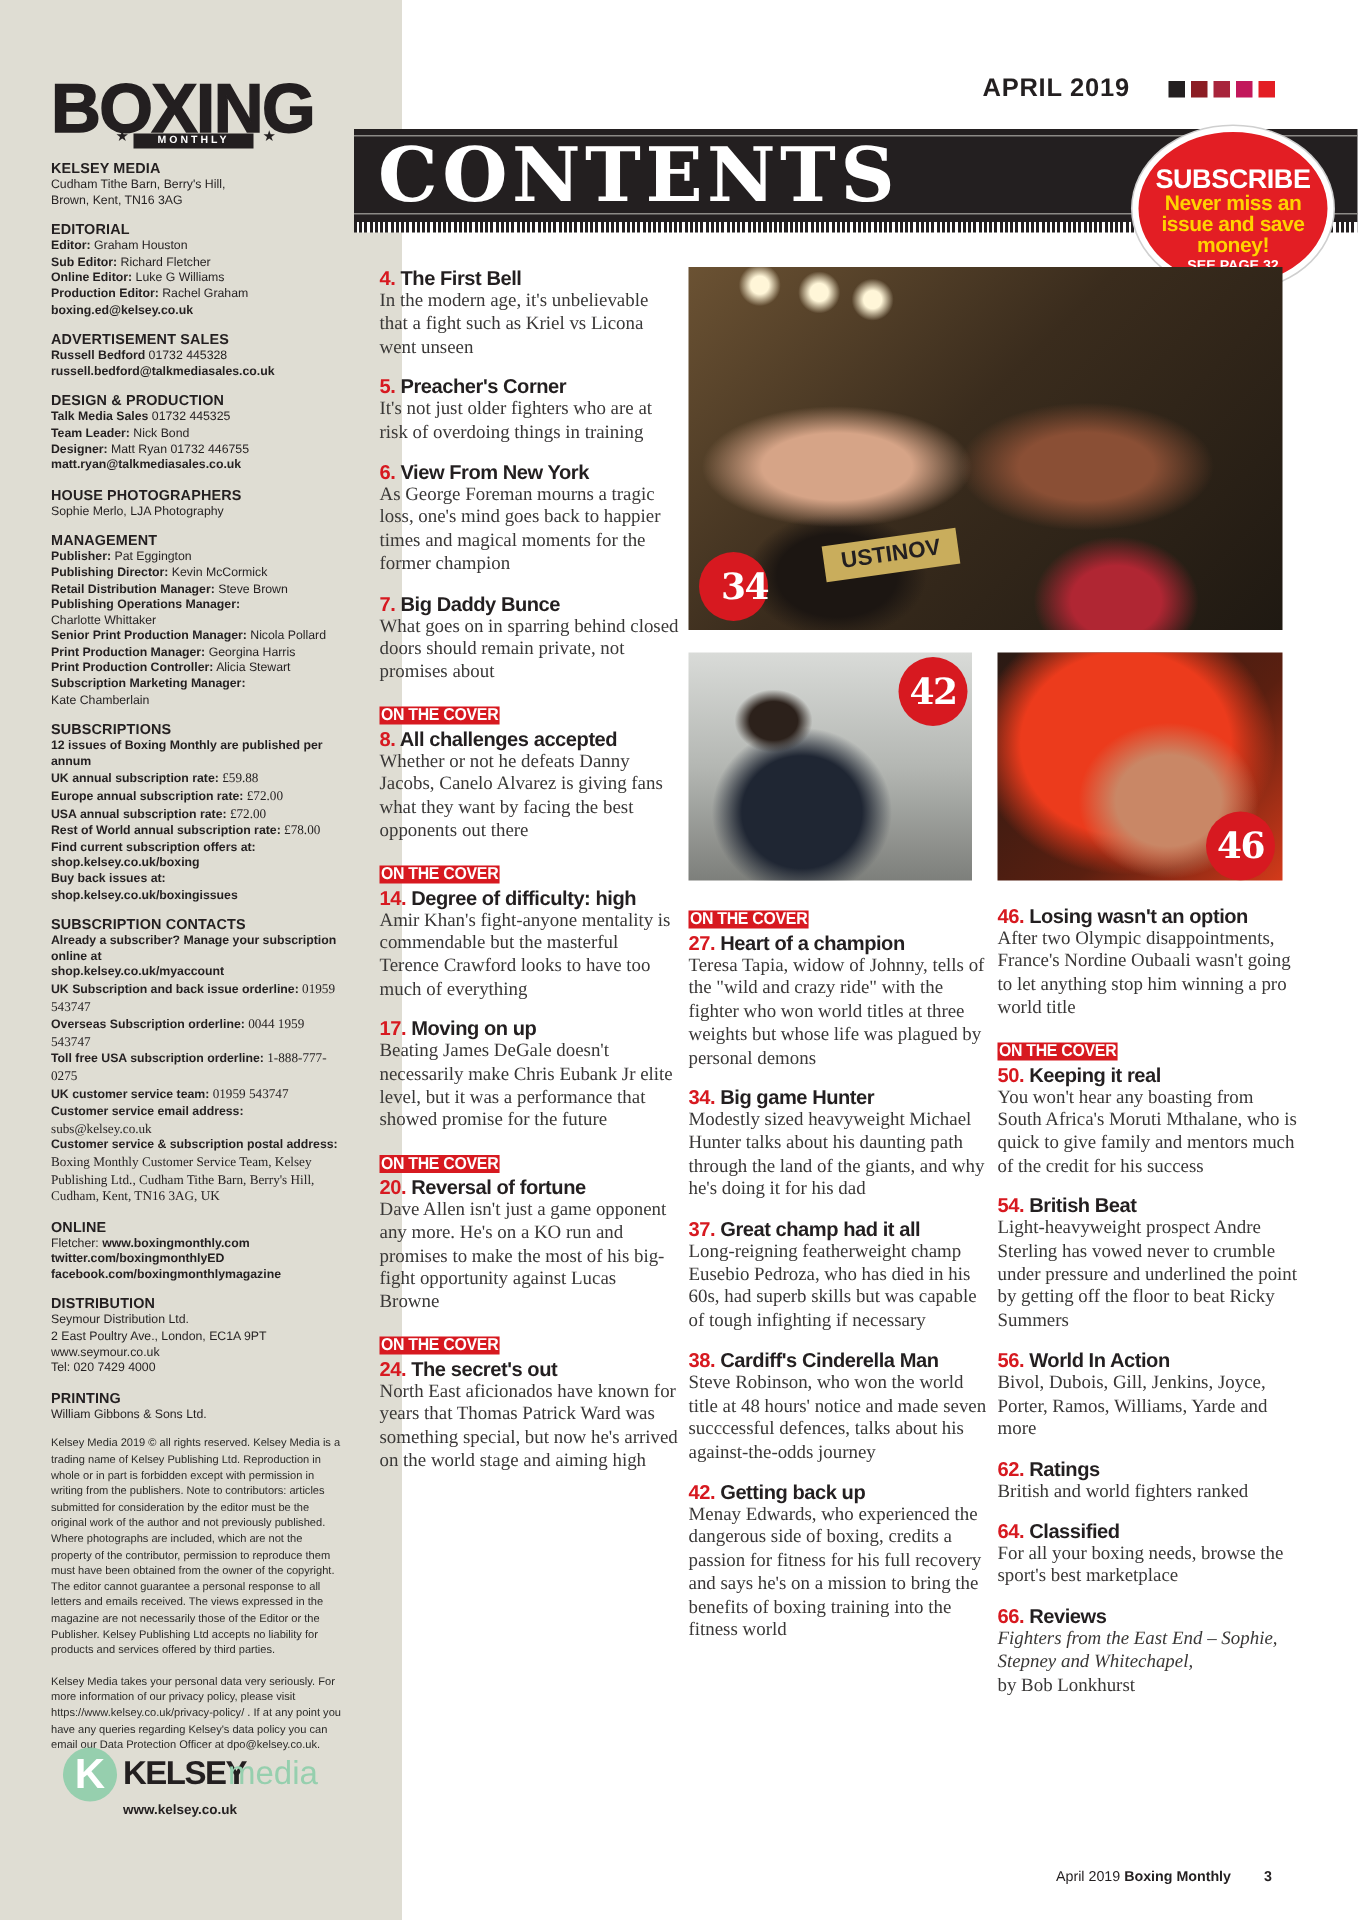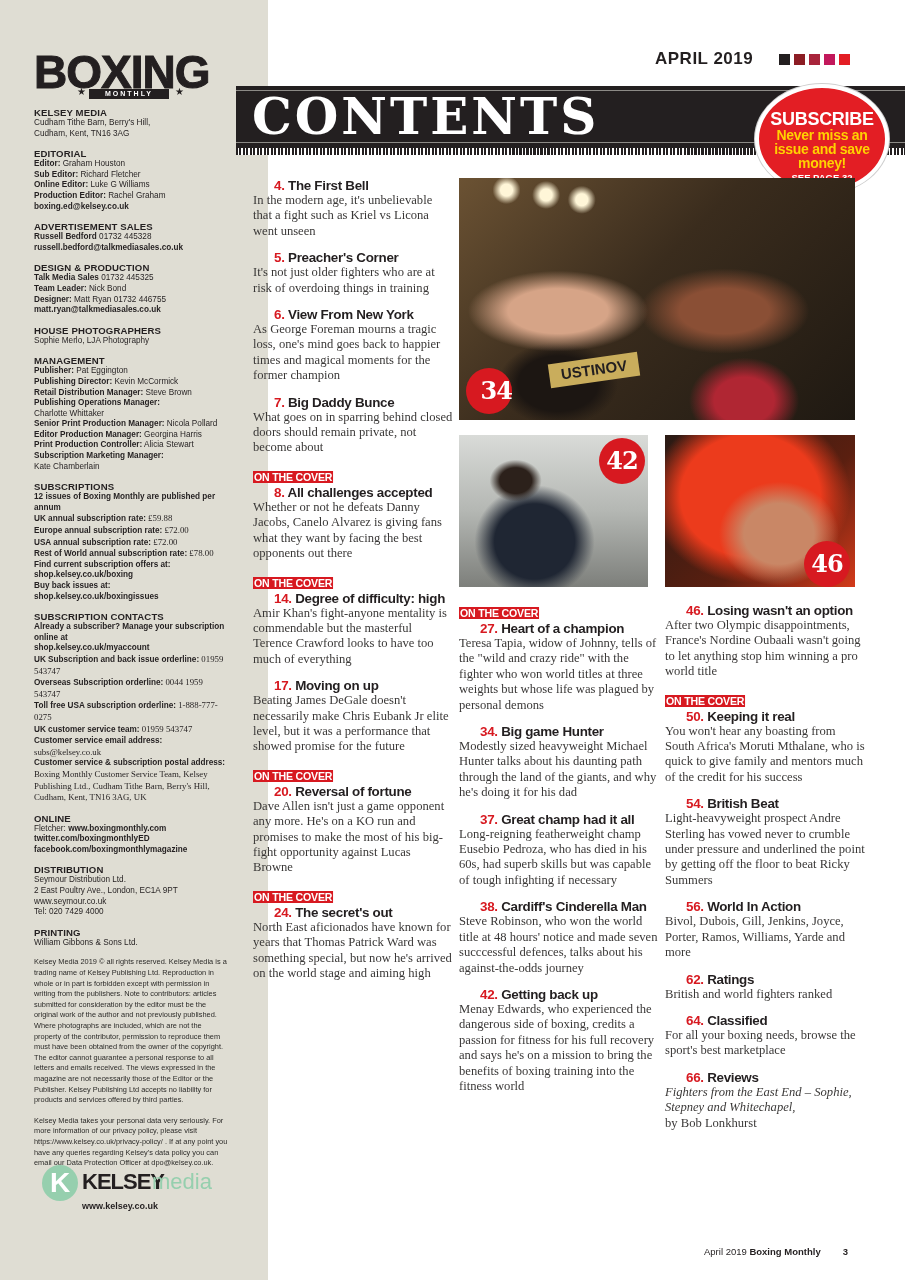--- a/index.html
+++ b/index.html
@@ -93,21 +93,21 @@
   .col-3 { left: 665px; top: 603px; width: 200px; }
 
   .entry { margin-bottom: 11px; }
   .cover-tag {
     display: inline-block; background: #d71920; color: #fff; font-family: "Liberation Sans", sans-serif;
     font-weight: 700; font-size: 11.5px; line-height: 12px; padding: 0 1px; letter-spacing: -0.2px;
     transform: scaleX(0.92); transform-origin: left;
   }
   .entry-head {
     font-family: "Liberation Sans", sans-serif; font-weight: 700; font-size: 13.4px; line-height: 15px;
-    color: #231f20; letter-spacing: -0.3px; margin-left: 21px;
+    color: #231f20; letter-spacing: -0.3px;
   }
   .entry-head .pg { color: #d71920; }
   .entry-desc { font-family: "Liberation Serif", serif; font-size: 12.6px; line-height: 15.4px; color: #3a3837; }
   .entry-desc.it { font-style: italic; }
 
   
   .photo { position: absolute; overflow: hidden; }
   .photo-34 {
     left: 459px; top: 178px; width: 396px; height: 242px;
     background:
@@ -162,21 +162,21 @@
     <div class="logo-word">BOXING</div>
     <span class="logo-star l">★</span>
     <div class="logo-sub">MONTHLY</div>
     <span class="logo-star r">★</span>
   </div>
 
   <div class="side-content" id="side-content">
       <div class="side-section">
         <div class="side-h">KELSEY MEDIA</div>
         <span class="side-line"><span class="v">Cudham Tithe Barn, Berry's Hill,</span></span>
-        <span class="side-line"><span class="v">Cudham, Kent, TN16 3AG</span></span>
+        <span class="side-line"><span class="v">Brown, Kent, TN16 3AG</span></span>
       </div>
       <div class="side-section">
         <div class="side-h">EDITORIAL</div>
         <span class="side-line"><b>Editor:</b><span class="v"> Graham Houston</span></span>
         <span class="side-line"><b>Sub Editor:</b><span class="v"> Richard Fletcher</span></span>
         <span class="side-line"><b>Online Editor:</b><span class="v"> Luke G Williams</span></span>
         <span class="side-line"><b>Production Editor:</b><span class="v"> Rachel Graham</span></span>
         <span class="side-line it"><span>boxing.ed@kelsey.co.uk</span></span>
       </div>
       <div class="side-section">
@@ -196,21 +196,21 @@
         <span class="side-line"><span class="v">Sophie Merlo, LJA Photography</span></span>
       </div>
       <div class="side-section">
         <div class="side-h">MANAGEMENT</div>
         <span class="side-line"><b>Publisher:</b><span class="v"> Pat Eggington</span></span>
         <span class="side-line"><b>Publishing Director:</b><span class="v"> Kevin McCormick</span></span>
         <span class="side-line"><b>Retail Distribution Manager:</b><span class="v"> Steve Brown</span></span>
         <span class="side-line"><b>Publishing Operations Manager:</b></span>
         <span class="side-line"><span class="v">Charlotte Whittaker</span></span>
         <span class="side-line"><b>Senior Print Production Manager:</b><span class="v"> Nicola Pollard</span></span>
-        <span class="side-line"><b>Editor Production Manager:</b><span class="v"> Georgina Harris</span></span>
+        <span class="side-line"><b>Print Production Manager:</b><span class="v"> Georgina Harris</span></span>
         <span class="side-line"><b>Print Production Controller:</b><span class="v"> Alicia Stewart</span></span>
         <span class="side-line"><b>Subscription Marketing Manager:</b></span>
         <span class="side-line"><span class="v">Kate Chamberlain</span></span>
       </div>
       <div class="side-section">
         <div class="side-h">SUBSCRIPTIONS</div>
         <span class="side-line"><b>12 issues of Boxing Monthly are published per annum</b></span>
         <span class="side-line serif"><b>UK annual subscription rate:</b><span class="v"> £59.88</span></span>
         <span class="side-line serif"><b>Europe annual subscription rate:</b><span class="v"> £72.00</span></span>
         <span class="side-line serif"><b>USA annual subscription rate:</b><span class="v"> £72.00</span></span>
@@ -302,21 +302,21 @@
     <div class="entry">
       <div class="entry-head"><span class="pg">5.</span> <span>Preacher's Corner</span></div>
       <div class="entry-desc">It's not just older fighters who are at risk of overdoing things in training</div>
     </div>
     <div class="entry">
       <div class="entry-head"><span class="pg">6.</span> <span>View From New York</span></div>
       <div class="entry-desc">As George Foreman mourns a tragic loss, one's mind goes back to happier times and magical moments for the former champion</div>
     </div>
     <div class="entry">
       <div class="entry-head"><span class="pg">7.</span> <span>Big Daddy Bunce</span></div>
-      <div class="entry-desc">What goes on in sparring behind closed doors should remain private, not become about</div>
+      <div class="entry-desc">What goes on in sparring behind closed doors should remain private, not promises about</div>
     </div>
     <div class="entry"><div class="cover-tag">ON THE COVER</div><div class="entry-head"><span class="pg">8.</span> <span>All challenges accepted</span></div><div class="entry-desc">Whether or not he defeats Danny Jacobs, Canelo Alvarez is giving fans what they want by facing the best opponents out there</div></div>
     <div class="entry"><div class="cover-tag">ON THE COVER</div><div class="entry-head"><span class="pg">14.</span> <span>Degree of difficulty: high</span></div><div class="entry-desc">Amir Khan's fight-anyone mentality is commendable but the masterful Terence Crawford looks to have too much of everything</div></div>
     <div class="entry">
       <div class="entry-head"><span class="pg">17.</span> <span>Moving on up</span></div>
       <div class="entry-desc">Beating James DeGale doesn't necessarily make Chris Eubank Jr elite level, but it was a performance that showed promise for the future</div>
     </div>
     <div class="entry"><div class="cover-tag">ON THE COVER</div><div class="entry-head"><span class="pg">20.</span> <span>Reversal of fortune</span></div><div class="entry-desc">Dave Allen isn't just a game opponent any more. He's on a KO run and promises to make the most of his big-fight opportunity against Lucas Browne</div></div>
     <div class="entry"><div class="cover-tag">ON THE COVER</div><div class="entry-head"><span class="pg">24.</span> <span>The secret's out</span></div><div class="entry-desc">North East aficionados have known for years that Thomas Patrick Ward was something special, but now he's arrived on the world stage and aiming high</div></div>
   </section>

